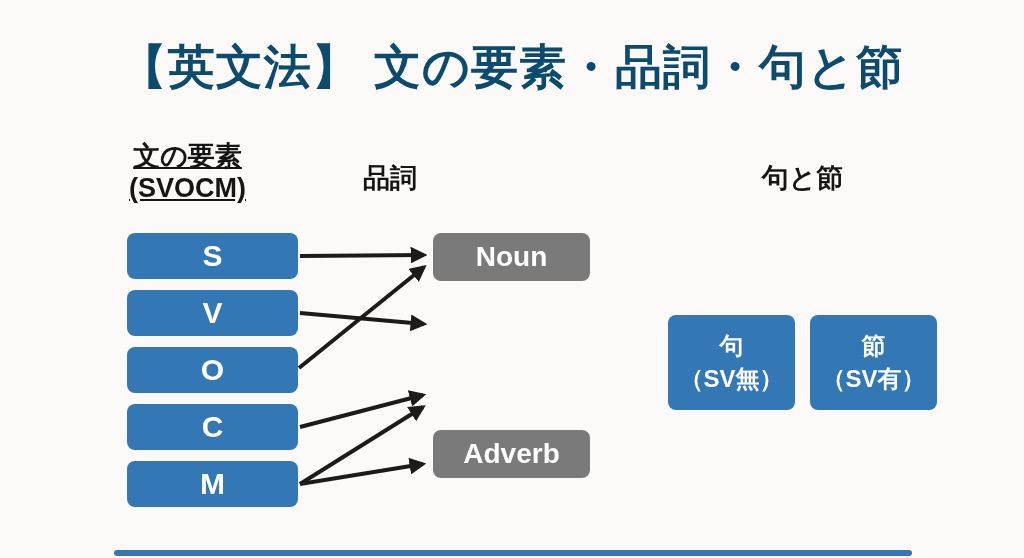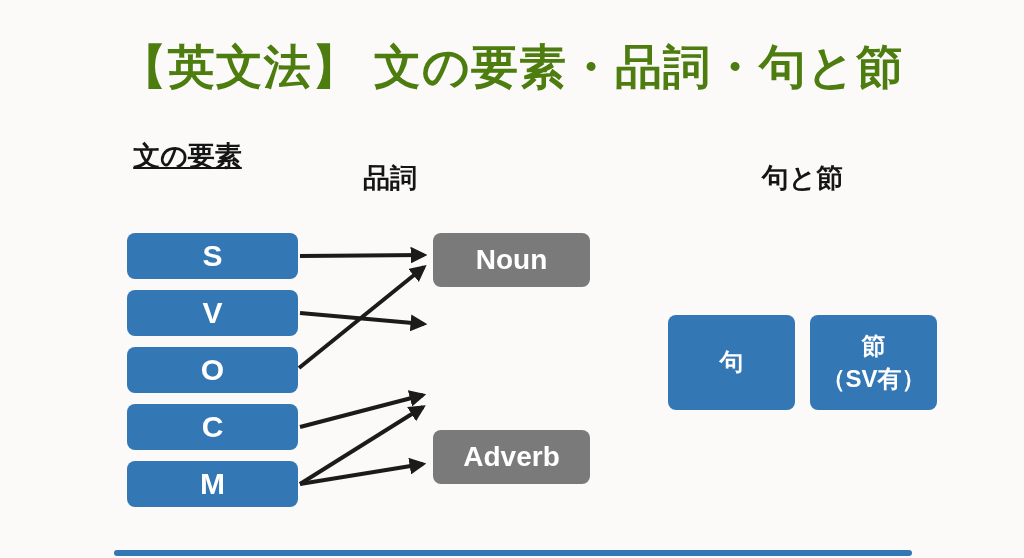--- a/index.html
+++ b/index.html
@@ -19,21 +19,21 @@
     inset: 0;
   }
   .page-title {
     position: absolute;
     top: 36px;
     left: 0;
     width: 1024px;
     text-align: center;
     font-size: 47px;
     font-weight: bold;
-    color: #4d7c0f;
+    color: #0c4a6e;
     letter-spacing: 1px;
     white-space: nowrap;
   }
   .col-header {
     position: absolute;
     color: #151515;
     font-weight: bold;
     font-size: 27px;
     text-align: center;
     line-height: 1.2;
@@ -55,21 +55,21 @@
   .el-box {
     left: 127px;
     width: 171px;
     height: 46px;
     background: #3377b5;
     font-size: 30px;
   }
   .pos-box {
     left: 433px;
     width: 157px;
-    height: 54px;
+    height: 48px;
     background: #7a7a7a;
     font-size: 28px;
   }
   .pc-box {
     top: 315px;
     width: 127px;
     height: 95px;
     background: #3377b5;
     font-size: 24px;
     line-height: 1.35;
@@ -92,35 +92,37 @@
 </style>
 </head>
 <body>
 
 <div class="canvas">
 
   <div class="page-title">【英文法】 文の要素・品詞・句と節</div>
 
   <div class="col-header hdr-elements">
     <div>文の要素</div>
+    <div>(SVOCM)</div>
   </div>
   <div class="col-header hdr-pos">品詞</div>
   <div class="col-header hdr-phrase">句と節</div>
 
   <div class="box el-box" style="top:233px">S</div>
   <div class="box el-box" style="top:290px">V</div>
   <div class="box el-box" style="top:347px">O</div>
   <div class="box el-box" style="top:404px">C</div>
   <div class="box el-box" style="top:461px">M</div>
 
   <div class="box pos-box" style="top:233px">Noun</div>
   <div class="box pos-box" style="top:430px">Adverb</div>
 
   <div class="box pc-box" style="left:668px">
     <div>句</div>
+    <div>（SV無）</div>
   </div>
   <div class="box pc-box" style="left:810px">
     <div>節</div>
     <div>（SV有）</div>
   </div>
 
   <svg class="arrow-layer" width="1024" height="558" viewBox="0 0 1024 558">
     <defs>
       <marker id="ah" viewBox="0 0 10 10" refX="8" refY="5" markerWidth="4.2" markerHeight="4.2" orient="auto-start-reverse">
         <path d="M0,0 L10,5 L0,10 z" fill="#1b1b1b"></path>

